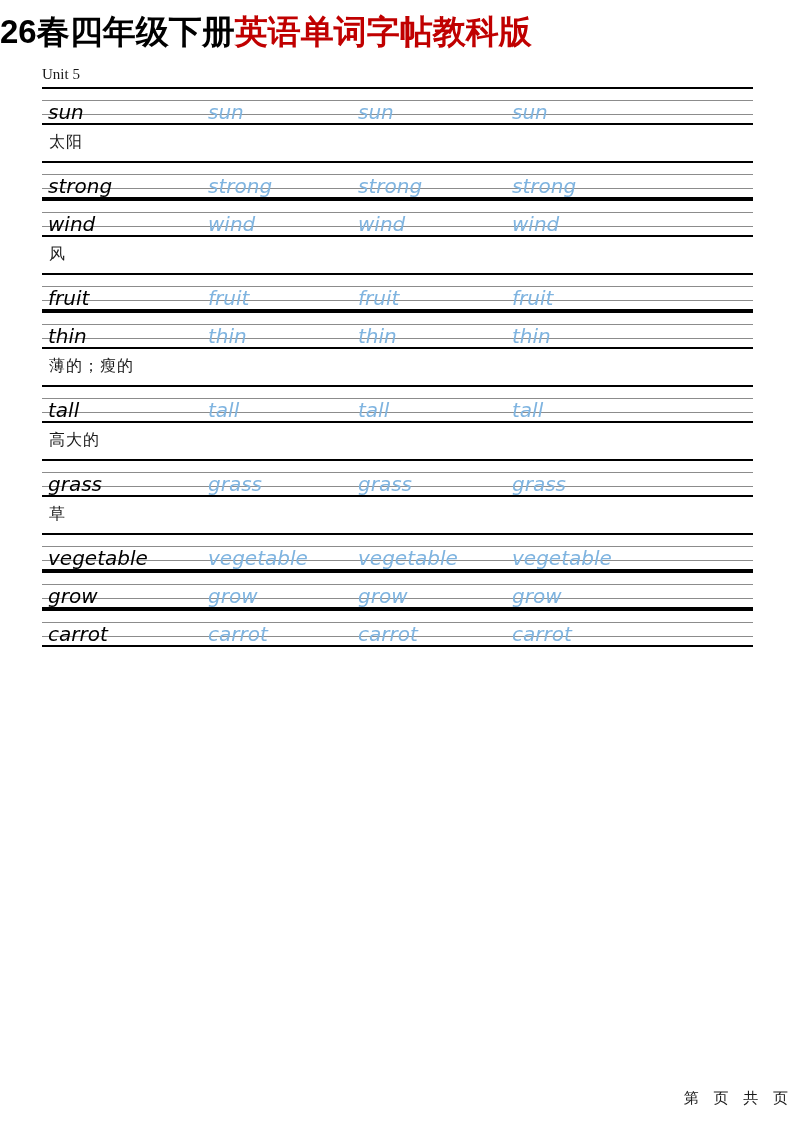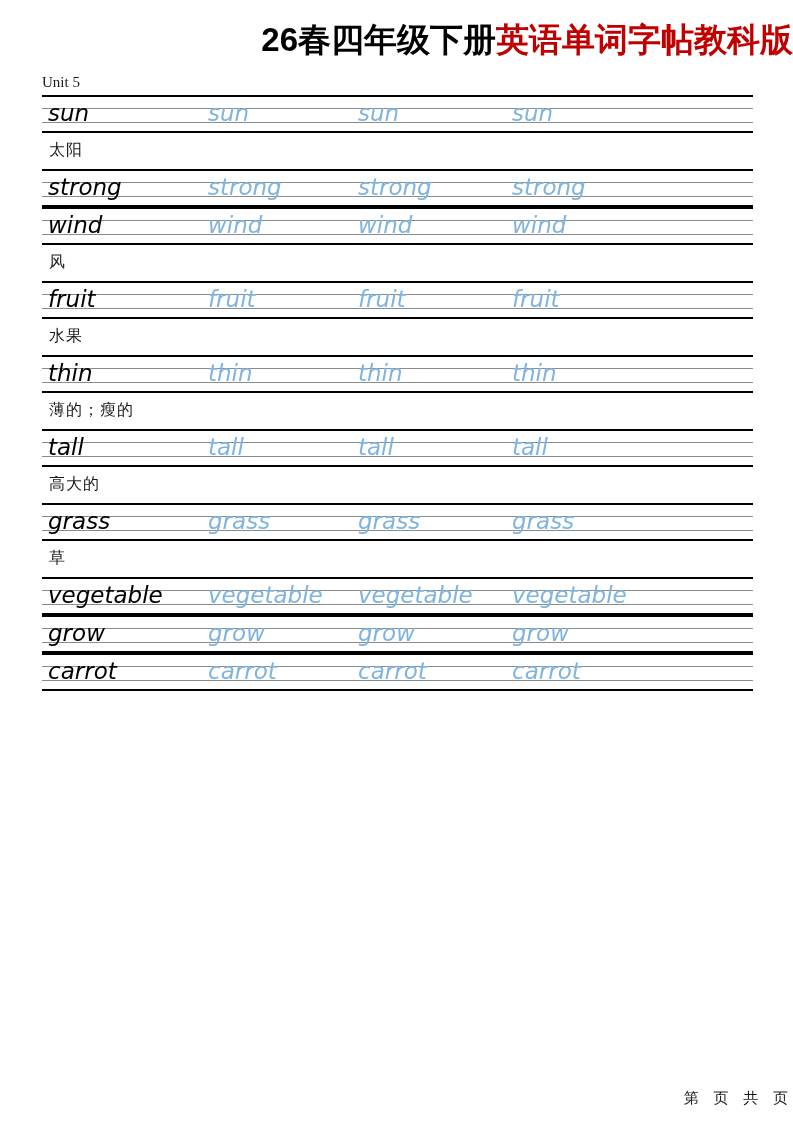--- a/index.html
+++ b/index.html
@@ -17,27 +17,27 @@
 
   .page {
     position: relative;
     width: 793px;
     height: 1122px;
     box-sizing: border-box;
   }
 
   
   .title {
-    text-align: right;
+    text-align: left;
     font-family: "Liberation Sans", sans-serif;
     font-weight: bold;
     font-size: 33px;
     letter-spacing: 0px;
     line-height: 1.2;
-    padding-top: 20px;
+    padding-top: 12px;
     white-space: nowrap;
   }
   .title .t-black { color: #000000; }
   .title .t-red   { color: #c00000; }
 
   
   .unit-label {
     font-family: "Liberation Serif", serif;
     font-size: 15px;
     color: #1a1a1a;
@@ -77,24 +77,24 @@
   
   .staff .slots {
     position: absolute;
     left: 0;
     top: 0;
     width: 711px;
     height: 38px;
   }
   .word {
     position: absolute;
-    bottom: 10px;
+    bottom: 3px;
     font-family: "DejaVu Sans", sans-serif;
     font-style: italic;
-    font-size: 23px;
+    font-size: 20px;
     line-height: 24px;
     white-space: nowrap;
   }
   .word.primary { color: #000000; left: 6px; }
   .word.trace   { color: #7fb4e0; }
   .word.trace.c2 { left: 166px; }
   .word.trace.c3 { left: 316px; }
   .word.trace.c4 { left: 470px; }
 
   
@@ -178,21 +178,20 @@
         <div class="staff">
           <div class="rule-mid-1"></div>
           <div class="rule-mid-2"></div>
           <div class="slots">
             <span class="word primary">fruit</span>
             <span class="word trace c2">fruit</span>
             <span class="word trace c3">fruit</span>
             <span class="word trace c4">fruit</span>
           </div>
         </div>
-        <div class="translation">水果</div>
       </div>
       <div class="word-block">
         <div class="staff">
           <div class="rule-mid-1"></div>
           <div class="rule-mid-2"></div>
           <div class="slots">
             <span class="word primary">thin</span>
             <span class="word trace c2">thin</span>
             <span class="word trace c3">thin</span>
             <span class="word trace c4">thin</span>

